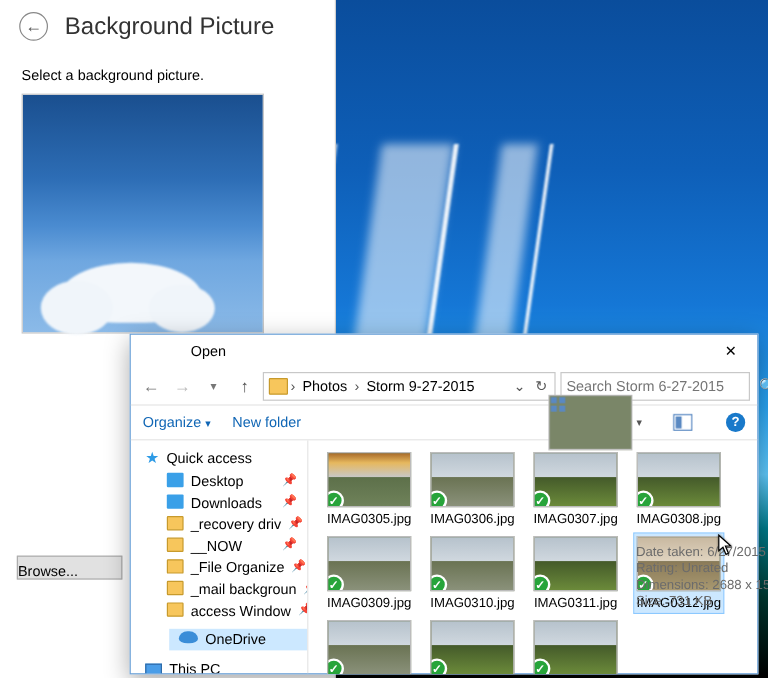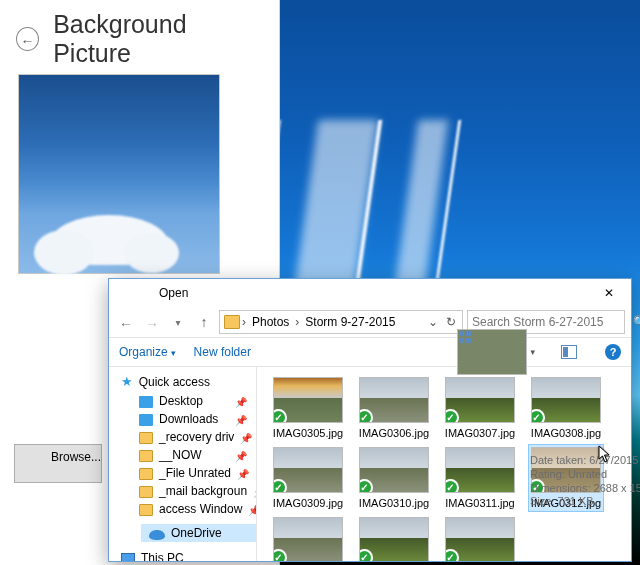--- a/index.html
+++ b/index.html
@@ -35,42 +35,42 @@
     padding: 0;
   }
   .bg-title-row {
     display:flex; align-items:center; gap:14px; padding:10px 16px 6px 16px;
   }
   .back-arrow {
     width:24px; height:24px; border:1px solid #888; border-radius:50%;
     display:flex; align-items:center; justify-content:center;
     font-size:14px; color:#555;
   }
-  .bg-title { font-size: 25px; font-weight: 400; color:#333; }
+  .bg-title { font-size: 20px; font-weight: 400; color:#333; }
   .bg-instruction { font-size:12px; color:#000; padding: 16px 18px 8px 18px; }
   .preview {
     margin: 0 18px; width: 202px; height: 200px;
     background: linear-gradient(to bottom, #1a4f8f 0%, #2d6db5 35%, #4a8bd0 55%, #6fa7e0 70%, #8bbae8 100%);
     position:relative; border:1px solid #c8c8c8;
   }
   .cloud {
     position:absolute; left:30px; bottom:8px; width:120px; height:50px;
     background:#f3f7fb; border-radius:50% 50% 40% 40% / 60% 60% 40% 40%;
     filter: blur(1px);
   }
   .cloud::before, .cloud::after {
     content:""; position:absolute; background:#f0f5fa; border-radius:50%;
   }
   .cloud::before { width:60px; height:45px; left:-15px; top:15px;}
   .cloud::after  { width:55px; height:40px; right:-10px; top:18px;}
 
   .browse-btn {
     position:absolute; left:14px; bottom:82px;
-    width:88px; height:39px; border:1px solid #adadad; background:#e1e1e1;
-    font-size:12px; text-align:right; line-height:24px;
+    width:88px; height:20px; border:1px solid #adadad; background:#e1e1e1;
+    font-size:12px; text-align:left; line-height:24px;
   }
 
   
   .open-dialog {
     position:absolute; left:108px; top:278px; width:524px; height:284px;
     background:#fff; border:1px solid #6aa0d8;
     box-shadow: 0 6px 20px rgba(0,0,0,0.35);
     display:flex; flex-direction:column;
   }
   .titlebar {
@@ -119,21 +119,21 @@
     display:flex;align-items:center;justify-content:center;font-size:11px;font-weight:bold;}
 
   .body { flex:1; display:flex; min-height:0;}
   .nav-pane {
     width:148px; border-right:1px solid #e5e5e5; font-size:12px;
     overflow:hidden; padding-top:4px;
   }
   .nav-group { padding-left:8px;}
   .nav-head { display:flex; align-items:center; gap:6px; padding:3px 4px;}
   .nav-head .star { color:#2e9be6; font-size:13px;}
-  .nav-item { display:flex; align-items:flex-end; gap:6px; padding:2px 4px 2px 22px; white-space:nowrap; overflow:hidden;}
+  .nav-item { display:flex; align-items:flex-start; gap:6px; padding:2px 4px 2px 22px; white-space:nowrap; overflow:hidden;}
   .nav-item.sel { background:#cce8ff;}
   .pin { color:#8a8a8a; font-size:10px; margin-left:auto; margin-right:4px;}
   .fico { width:14px; height:12px; flex:none;}
   .fico.folder { background:#f7c65c; border:1px solid #c79a2c; border-radius:1px;}
   .fico.desk { background:#3aa0e8; border-radius:1px;}
   .fico.dl   { background:#3aa0e8; border-radius:1px;}
   .fico.onedrive { width:16px;height:10px;background:#3a8dd8;border-radius:50% 50% 50% 50%/70% 70% 40% 40%;}
   .fico.pc { width:14px;height:10px;background:#4a9de8;border:1px solid #2d6aa8;}
 
   .file-area {
@@ -184,20 +184,21 @@
   <div class="light l4"></div>
     <div class="light l5"></div>
     <div class="glow"></div>
 </div>
 
 <div class="bg-panel">
   <div class="bg-title-row">
     <div class="back-arrow">←</div>
     <div class="bg-title">Background Picture</div>
   </div>
+  <div class="bg-instruction">Select a background picture.</div>
   <div class="preview">
     <div class="cloud"></div>
   </div>
   <div class="browse-btn">Browse...</div>
 </div>
 
 <div class="open-dialog">
 
   <div class="titlebar">
     <span>Open</span>
@@ -268,21 +269,21 @@
               <span>_recovery driv</span>
               <span class="pin">📌</span>
             </div>
             <div class="nav-item">
               <span class="fico folder"></span>
               <span>__NOW</span>
               <span class="pin">📌</span>
             </div>
             <div class="nav-item">
               <span class="fico folder"></span>
-              <span>_File Unrated</span>
+              <span>_File Organize</span>
               <span class="pin">📌</span>
             </div>
             <div class="nav-item">
               <span class="fico folder"></span>
               <span>_mail backgroun</span>
               <span class="pin">📌</span>
             </div>
             <div class="nav-item">
               <span class="fico folder"></span>
               <span>access Window</span>

